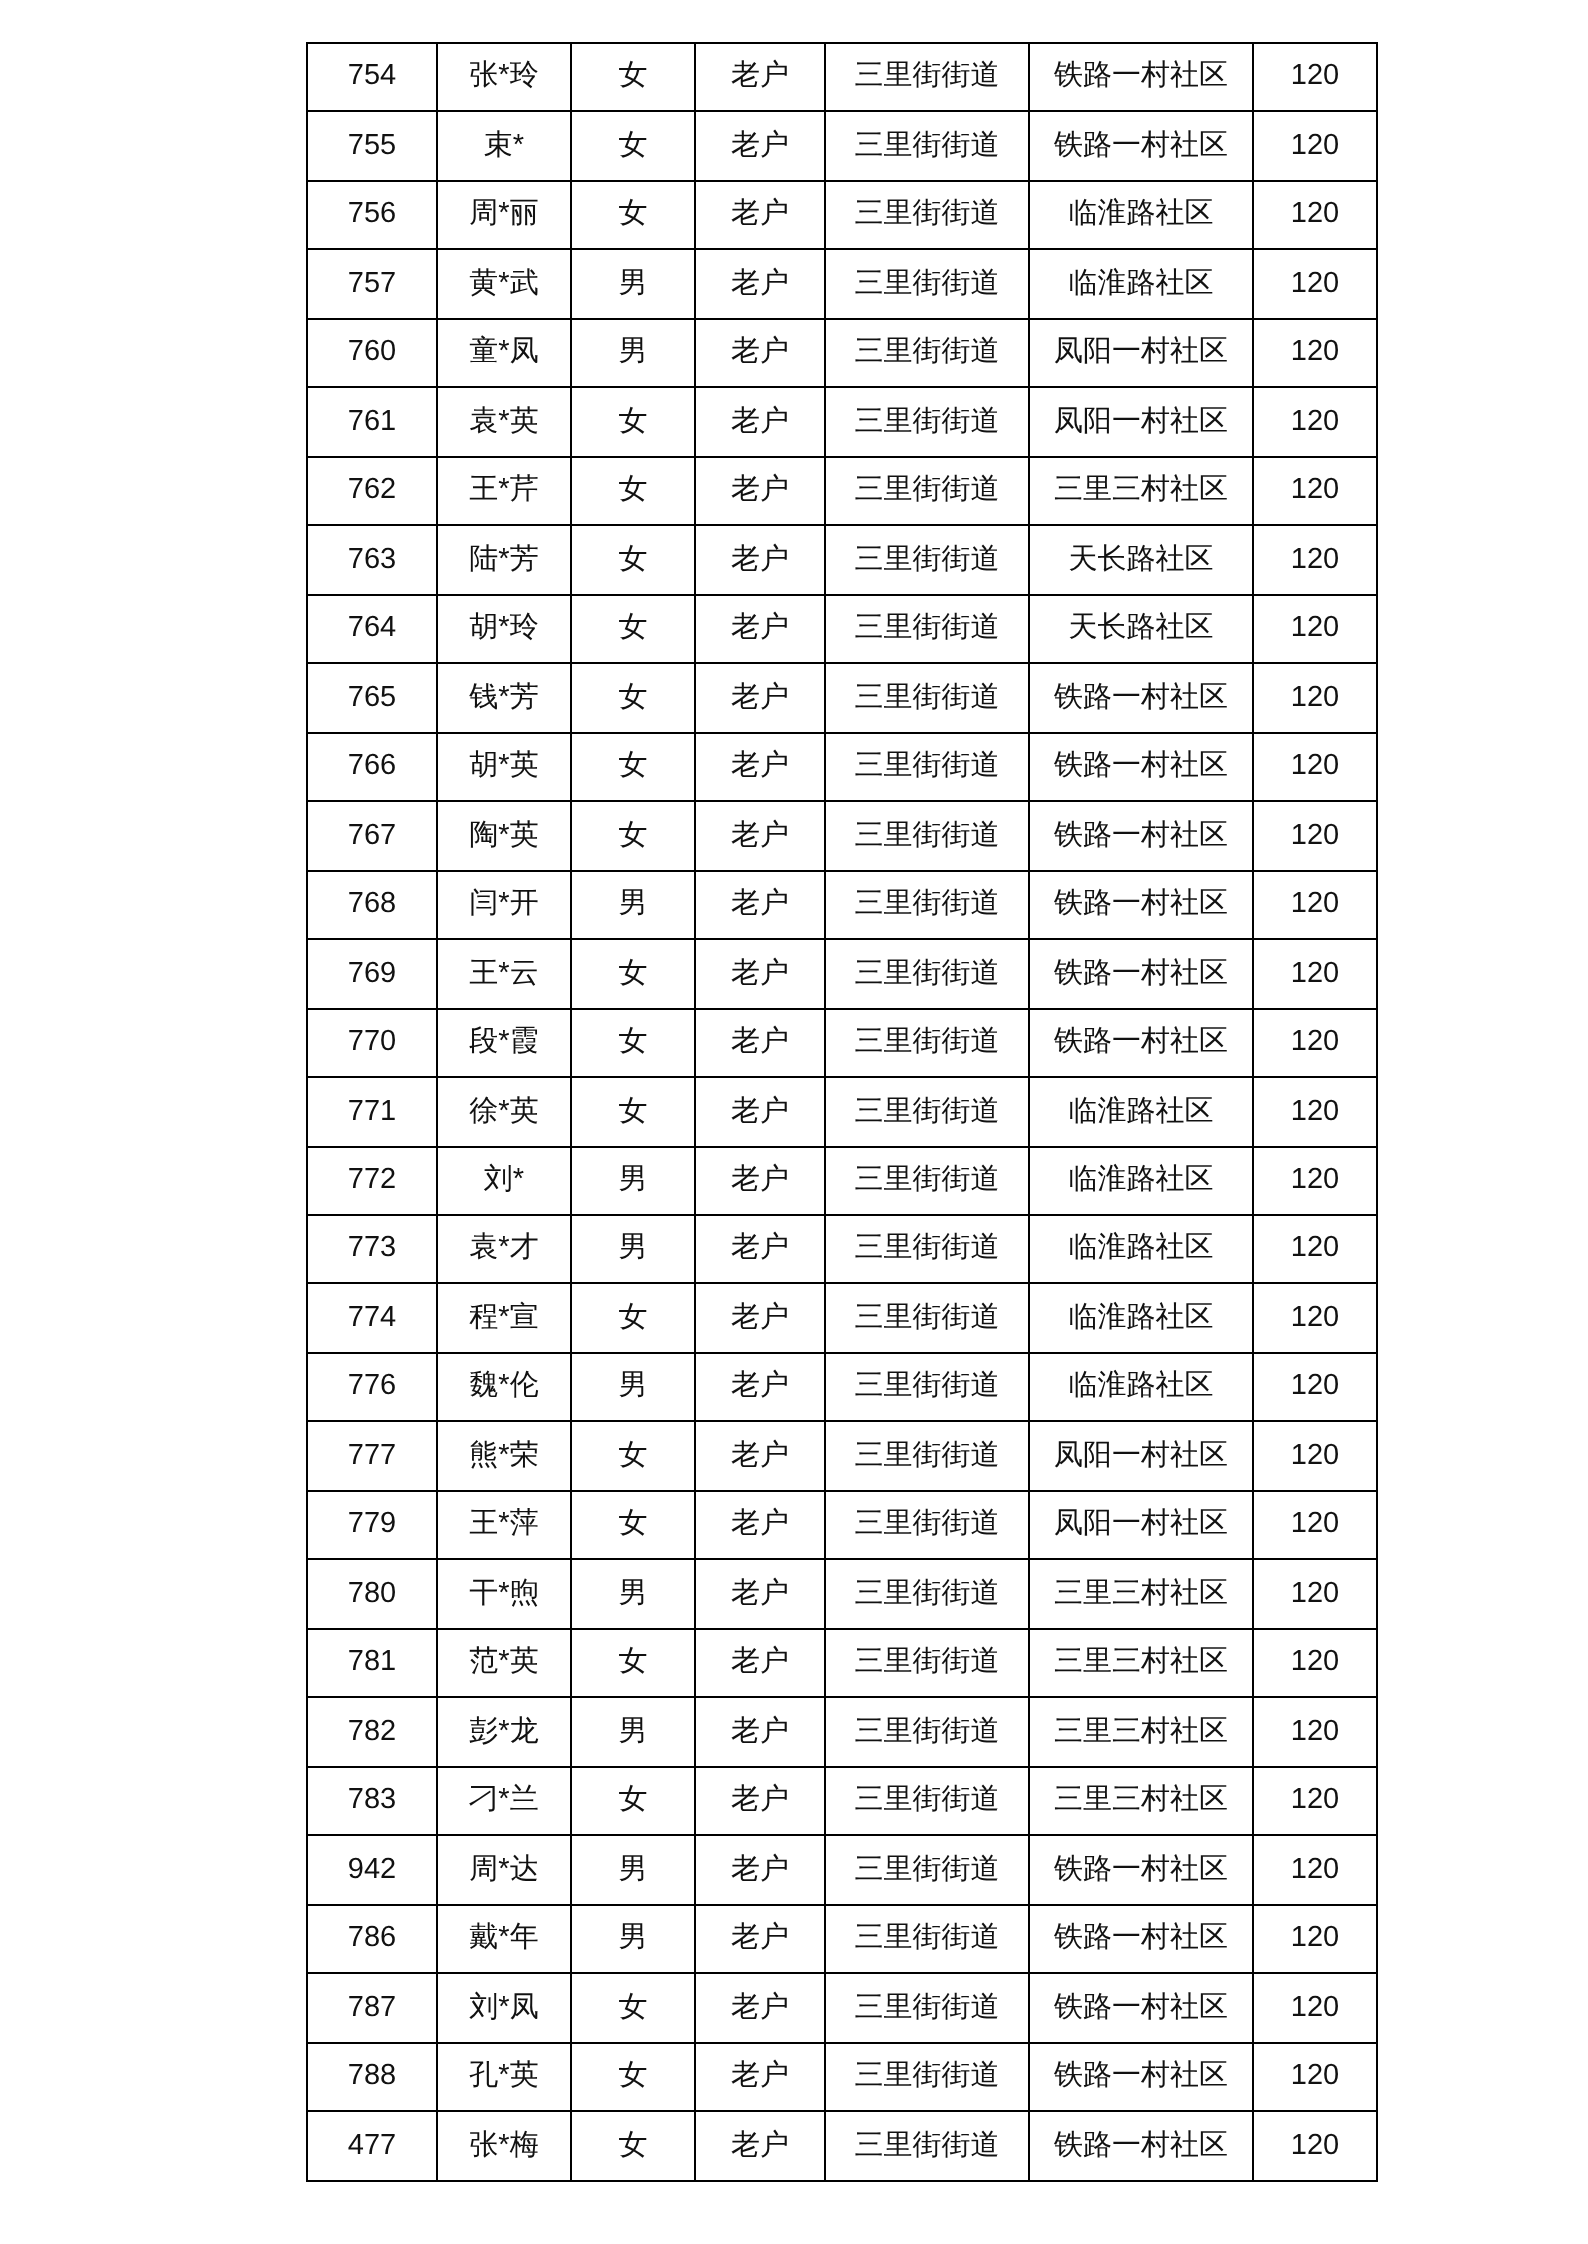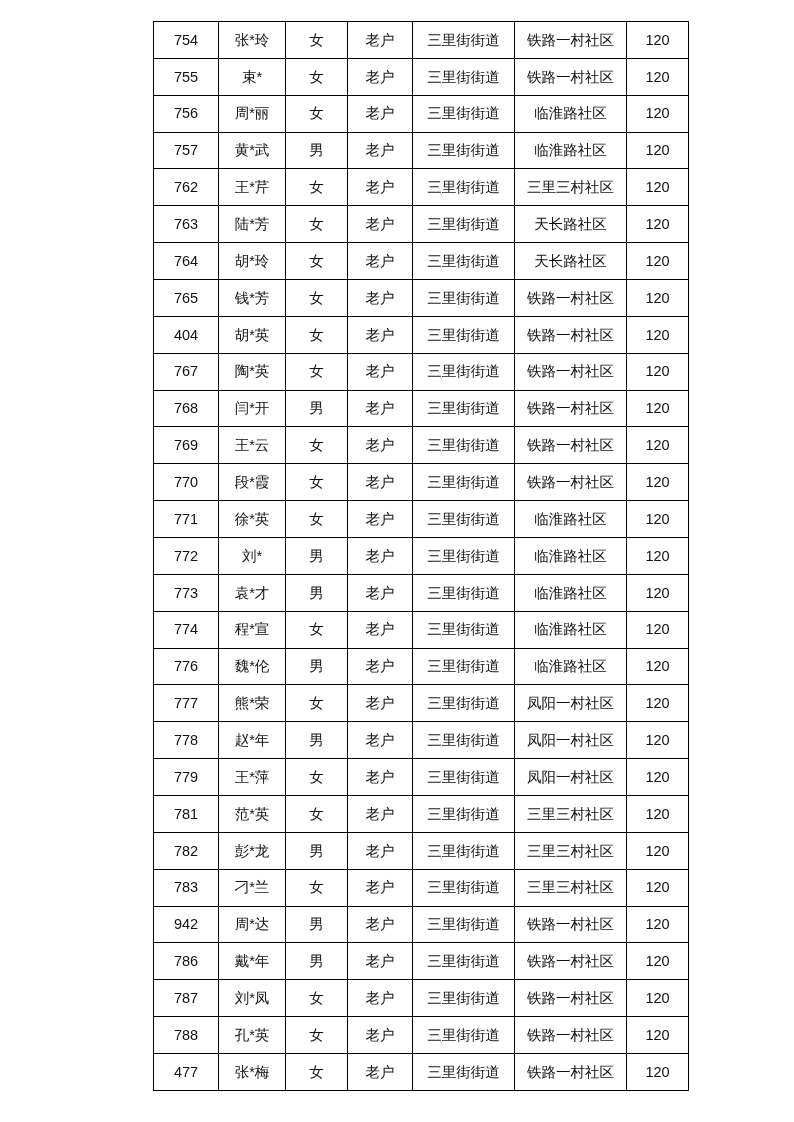--- a/index.html
+++ b/index.html
@@ -96,20 +96,38 @@
         <tr>
           <td>757</td>
           <td>黄*武</td>
           <td>男</td>
           <td>老户</td>
           <td>三里街街道</td>
           <td>临淮路社区</td>
           <td>120</td>
         </tr>
         <tr>
+          <td>760</td>
+          <td>童*凤</td>
+          <td>男</td>
+          <td>老户</td>
+          <td>三里街街道</td>
+          <td>凤阳一村社区</td>
+          <td>120</td>
+        </tr>
+        <tr>
+          <td>761</td>
+          <td>袁*英</td>
+          <td>女</td>
+          <td>老户</td>
+          <td>三里街街道</td>
+          <td>凤阳一村社区</td>
+          <td>120</td>
+        </tr>
+        <tr>
           <td>762</td>
           <td>王*芹</td>
           <td>女</td>
           <td>老户</td>
           <td>三里街街道</td>
           <td>三里三村社区</td>
           <td>120</td>
         </tr>
         <tr>
           <td>763</td>
@@ -132,21 +150,21 @@
         <tr>
           <td>765</td>
           <td>钱*芳</td>
           <td>女</td>
           <td>老户</td>
           <td>三里街街道</td>
           <td>铁路一村社区</td>
           <td>120</td>
         </tr>
         <tr>
-          <td>404</td>
+          <td>766</td>
           <td>胡*英</td>
           <td>女</td>
           <td>老户</td>
           <td>三里街街道</td>
           <td>铁路一村社区</td>
           <td>120</td>
         </tr>
         <tr>
           <td>767</td>
           <td>陶*英</td>
@@ -231,35 +249,35 @@
         <tr>
           <td>777</td>
           <td>熊*荣</td>
           <td>女</td>
           <td>老户</td>
           <td>三里街街道</td>
           <td>凤阳一村社区</td>
           <td>120</td>
         </tr>
         <tr>
-          <td>778</td>
-          <td>赵*年</td>
-          <td>男</td>
-          <td>老户</td>
-          <td>三里街街道</td>
-          <td>凤阳一村社区</td>
-          <td>120</td>
-        </tr>
-        <tr>
           <td>779</td>
           <td>王*萍</td>
           <td>女</td>
           <td>老户</td>
           <td>三里街街道</td>
           <td>凤阳一村社区</td>
+          <td>120</td>
+        </tr>
+        <tr>
+          <td>780</td>
+          <td>干*煦</td>
+          <td>男</td>
+          <td>老户</td>
+          <td>三里街街道</td>
+          <td>三里三村社区</td>
           <td>120</td>
         </tr>
         <tr>
           <td>781</td>
           <td>范*英</td>
           <td>女</td>
           <td>老户</td>
           <td>三里街街道</td>
           <td>三里三村社区</td>
           <td>120</td>

